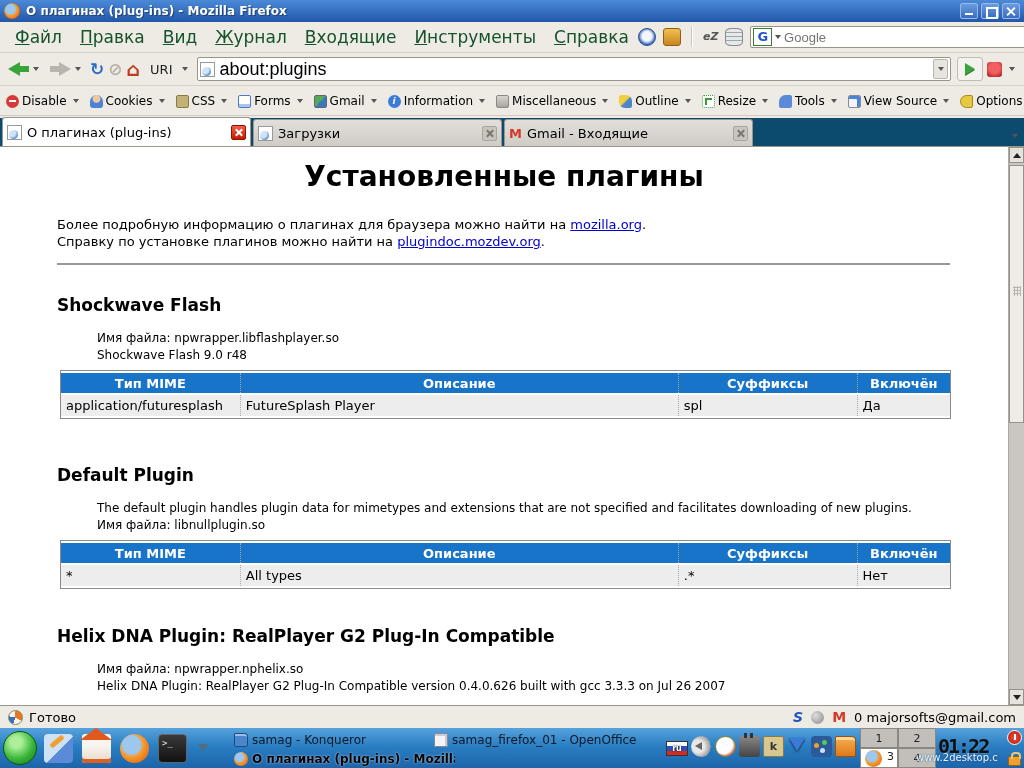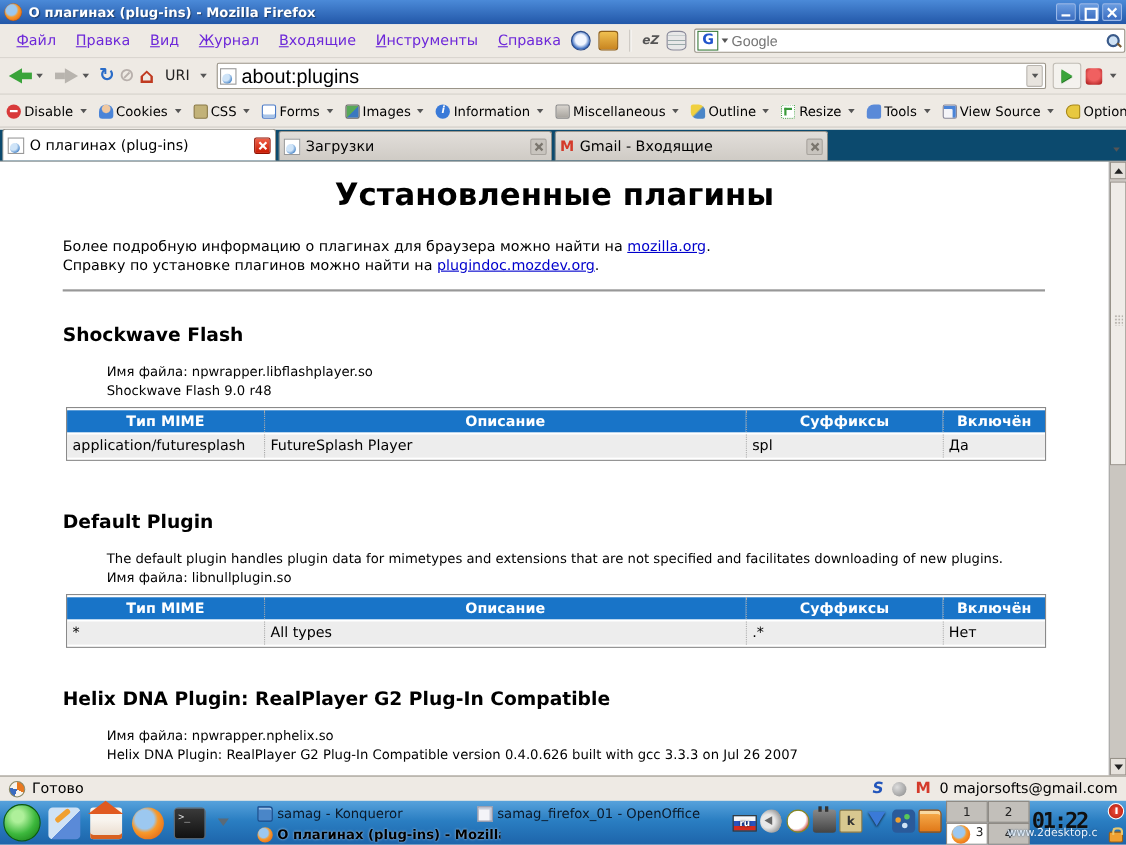--- a/index.html
+++ b/index.html
@@ -17,21 +17,21 @@
   .winbtn.max::after { content:""; position:absolute; left:4px; top:3px; width:8px; height:8px; border:2px solid #fff; }
   .winbtn.close::before,.winbtn.close::after { content:""; position:absolute; left:7px; top:2px; width:2px; height:11px; background:#fff; }
   .winbtn.close::before { transform:rotate(45deg);} .winbtn.close::after { transform:rotate(-45deg); }
 
   .fficon { width:16px; height:16px; border-radius:50%; flex:0 0 auto;
     background:radial-gradient(circle at 40% 38%,#9cc8f0 0 34%,#f79a2c 48%,#e05a10 95%); box-shadow:inset 0 0 1px #803000; }
 
   
   .menubar { position:absolute; top:22px; left:0; width:1024px; height:31px; background:#eeeae4;
     border-bottom:1px solid #d5d1cb; display:flex; align-items:center; padding:0 6px; }
-  .menu-item { display:inline-block; padding:4px 9px; font-size:13px; color:#6d28d9; cursor:default; }
+  .menu-item { display:inline-block; padding:4px 9px; font-size:17px; color:#14532d; cursor:default; }
   .menu-item::first-letter { text-decoration:underline; }
   .mb-right { margin-left:auto; display:flex; align-items:center; gap:7px; }
   .sep-v { width:2px; height:20px; border-left:1px solid #c8c4be; border-right:1px solid #fff; margin:0 3px; }
   .micon { width:18px; height:18px; border-radius:3px; }
   .i-compass { border-radius:50%; background:radial-gradient(circle at 50% 45%,#f2f6ff 0 40%,#3a6cc0 70%); border:1px solid #2a4a88; }
   .i-package { background:linear-gradient(#f0c050,#c88420); border:1px solid #906018; }
   .i-ez { font-size:11px; font-weight:bold; color:#555; width:auto; line-height:18px; font-style:italic; }
   .i-stack { background:linear-gradient(#e8e8e8 20%,#9aa 21% 24%,#e8e8e8 25% 45%,#9aa 46% 49%,#e8e8e8 50% 70%,#9aa 71% 74%,#e8e8e8 75%); border:1px solid #889; border-radius:6px/4px; }
 
   .searchbox { width:392px; height:22px; background:#fff; border:1px solid #9a9488; border-radius:2px;
@@ -284,21 +284,21 @@
       <span>CSS</span>
       <span class="caret"></span>
     </div>
   <div class="devitem">
       <span class="dicon d-forms"></span>
       <span>Forms</span>
       <span class="caret"></span>
     </div>
   <div class="devitem">
       <span class="dicon d-images"></span>
-      <span>Images</span>
+      <span>Gmail</span>
       <span class="caret"></span>
     </div>
   <div class="devitem">
       <span class="dicon d-info">i</span>
       <span>Information</span>
       <span class="caret"></span>
     </div>
   <div class="devitem">
       <span class="dicon d-misc"></span>
       <span>Miscellaneous</span>

